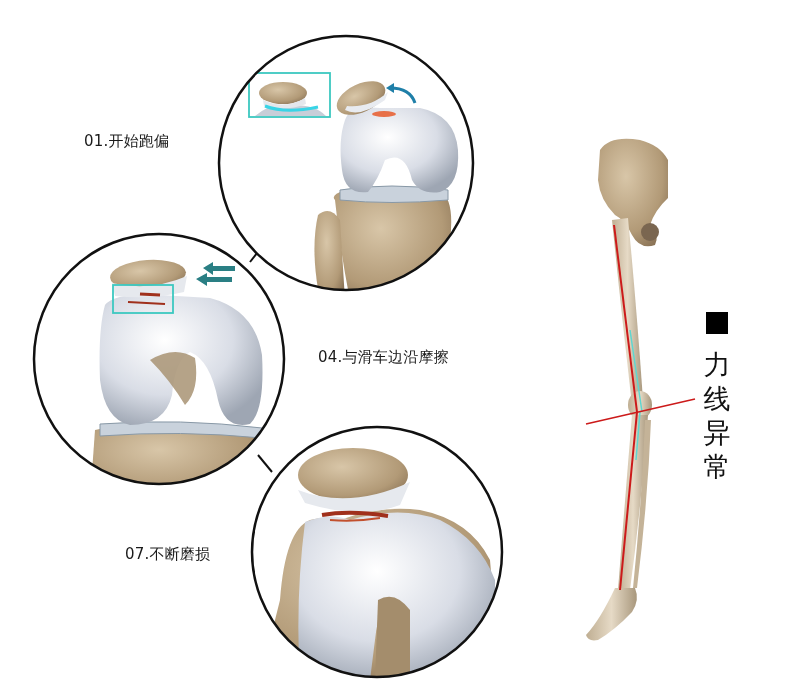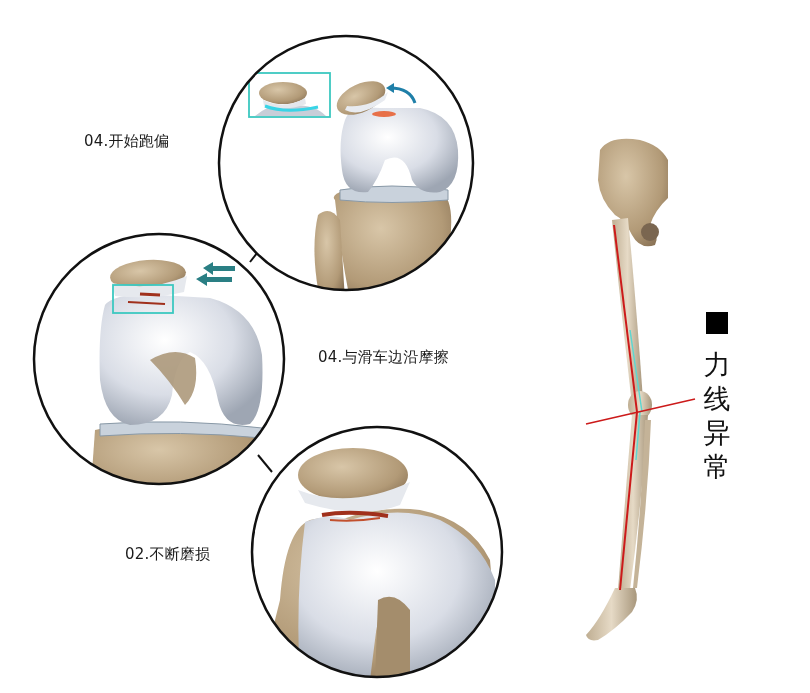--- a/index.html
+++ b/index.html
@@ -127,23 +127,23 @@
     <line x1="630" y1="330" x2="642" y2="412" stroke="#5fd6d0" stroke-width="1.5"></line>
     <line x1="640" y1="412" x2="636" y2="460" stroke="#5fd6d0" stroke-width="1.5"></line>
 
     <line x1="614" y1="225" x2="637" y2="412" stroke="#cc1a1a" stroke-width="2"></line>
     <line x1="637" y1="412" x2="620" y2="590" stroke="#cc1a1a" stroke-width="2"></line>
 
     <line x1="586" y1="424" x2="695" y2="399" stroke="#cc1a1a" stroke-width="1.6"></line>
   </g>
 </svg>
 
-<div class="step-label" style="left:84px; top:132px;">04.开始跑偏</div>
+<div class="step-label" style="left:84px; top:132px;">01.开始跑偏</div>
 <div class="step-label" style="left:318px; top:348px;">04.与滑车边沿摩擦</div>
-<div class="step-label" style="left:125px; top:545px;">02.不断磨损</div>
+<div class="step-label" style="left:125px; top:545px;">07.不断磨损</div>
 
 <div class="vertical-title">
   <div class="square"></div>
   <div class="chars">
     <span>力</span>
     <span>线</span>
     <span>异</span>
     <span>常</span>
   </div>
 </div>

